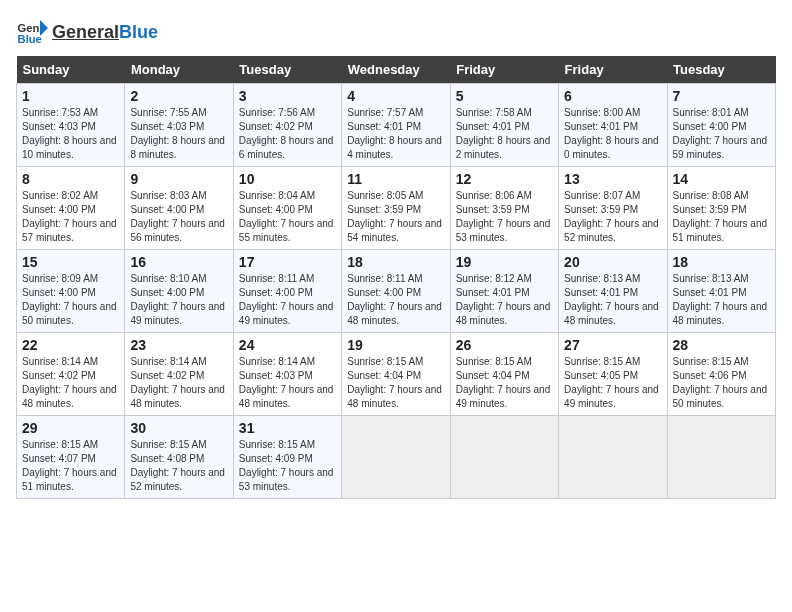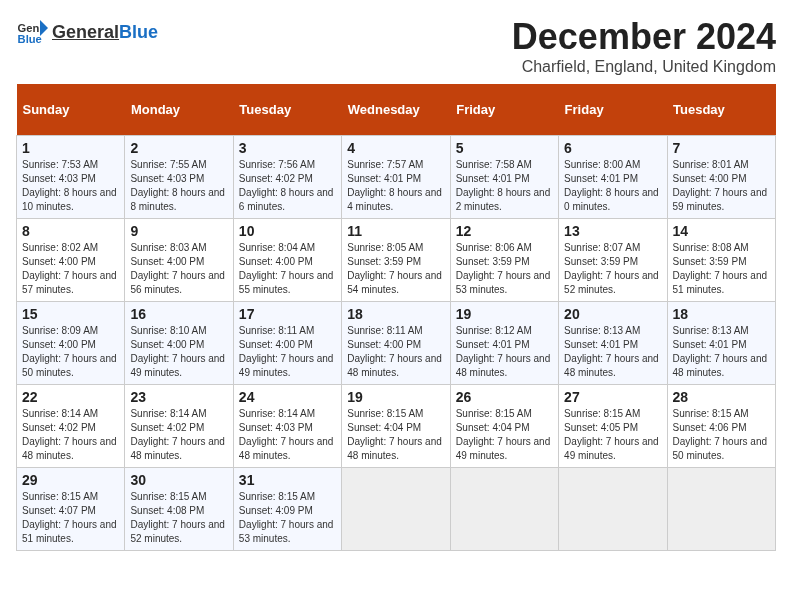--- a/index.html
+++ b/index.html
@@ -47,24 +47,24 @@
     .subtitle {
       font-size: 16px;
       color: #444;
     }
     table {
       width: 100%;
       border-collapse: collapse;
       font-size: 11px;
     }
     thead tr th {
-      background: #c2410c;
+      background: #404040;
       color: #fff;
       text-align: left;
-      padding: 18px 6px;
+      padding: 6px 6px;
       font-size: 13px;
       font-weight: bold;
     }
     tbody tr td {
       border: 1px solid #ccc;
       vertical-align: top;
       padding: 4px 5px;
       height: 80px;
       width: calc(100% / 7);
     }
@@ -100,24 +100,20 @@
       <text x="2" y="34" font-size="14" font-weight="bold" fill="#1a6fc4">Blue</text>
       <polygon points="30,5 40,15 30,25" fill="#1a6fc4"></polygon>
     </svg>
     <div>
       <div style="display:flex; gap:0;">
         <span class="logo-text-general">General</span>
           <span class="logo-text-blue">Blue</span>
       </div>
     </div>
   </div>
-  <div class="title-area">
-    <div class="main-title">December 2024</div>
-    <div class="subtitle">Charfield, England, United Kingdom</div>
-  </div>
 </div>
 
 <table>
   <thead>
     <tr id="days-header">
     <th>Sunday</th>
         <th>Monday</th>
         <th>Tuesday</th>
         <th>Wednesday</th>
         <th>Friday</th>

